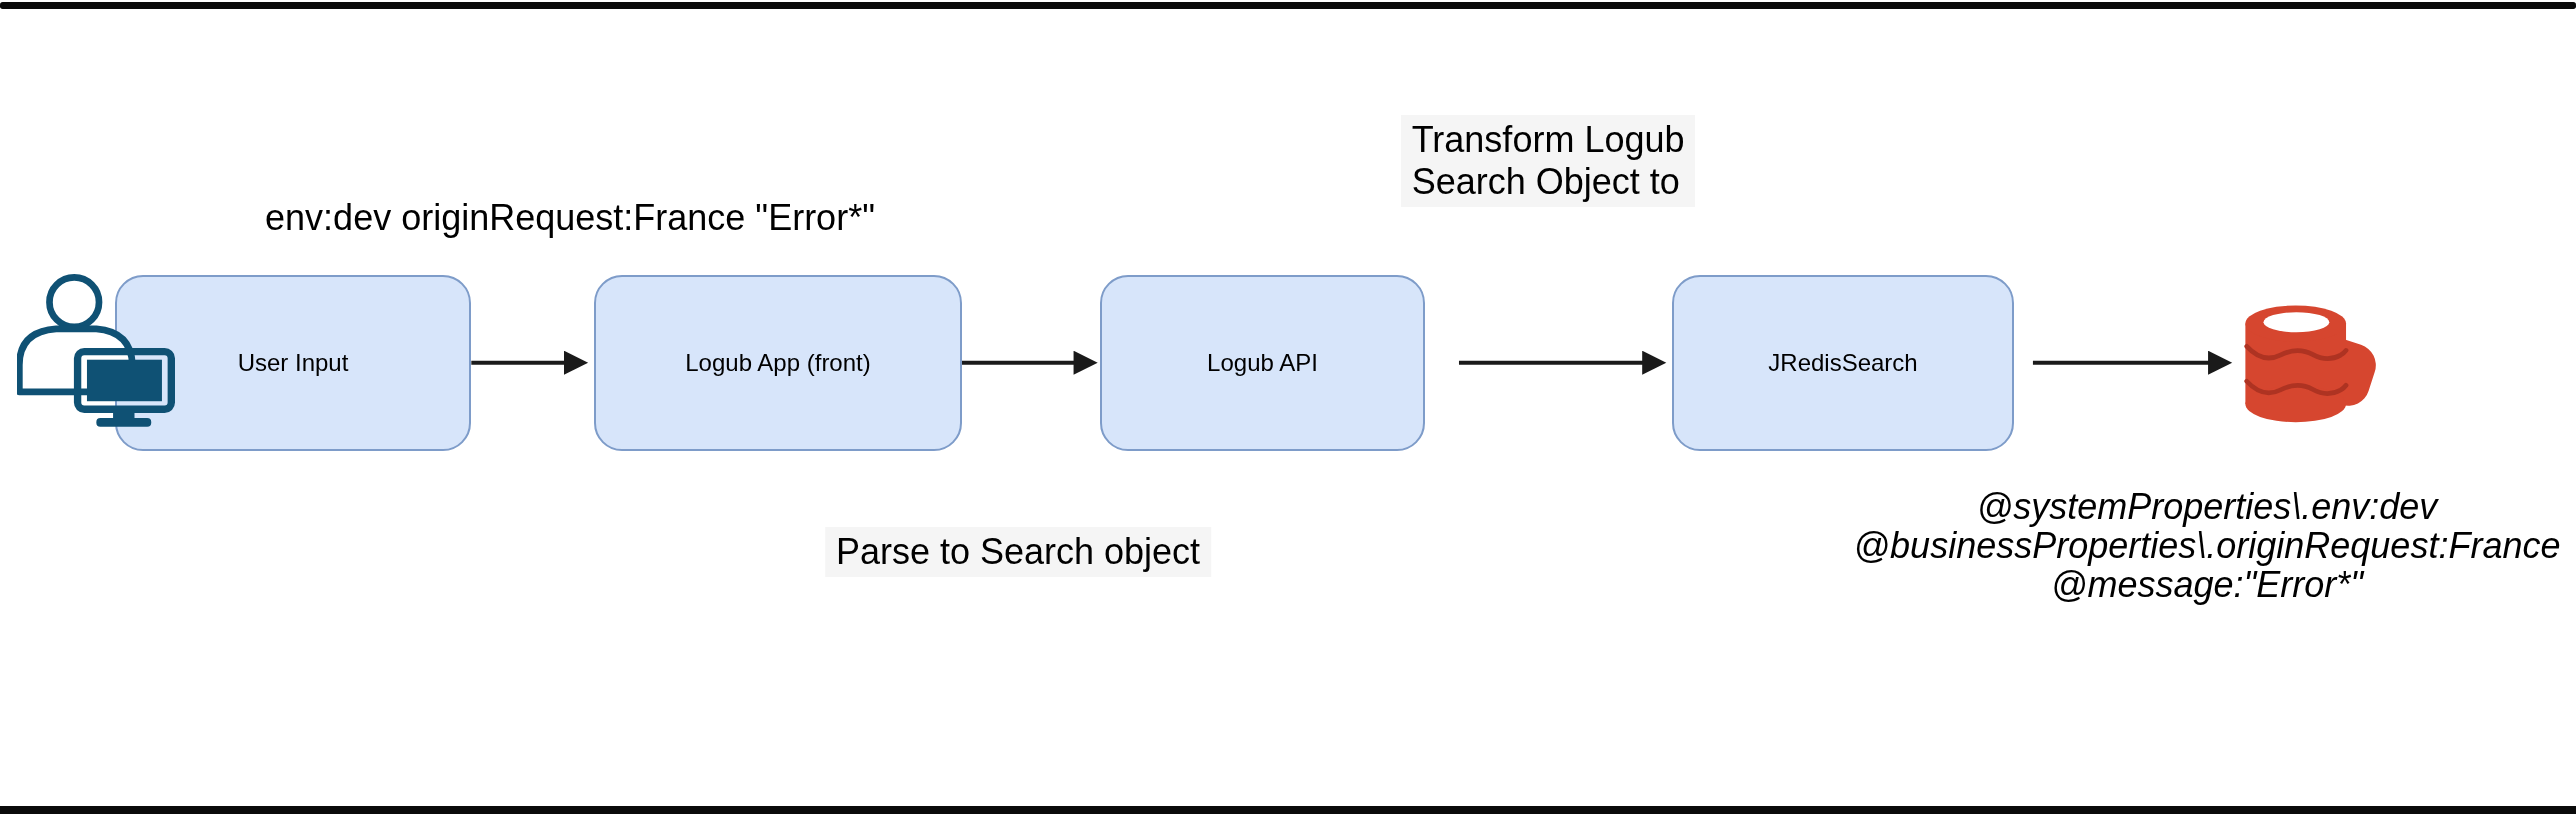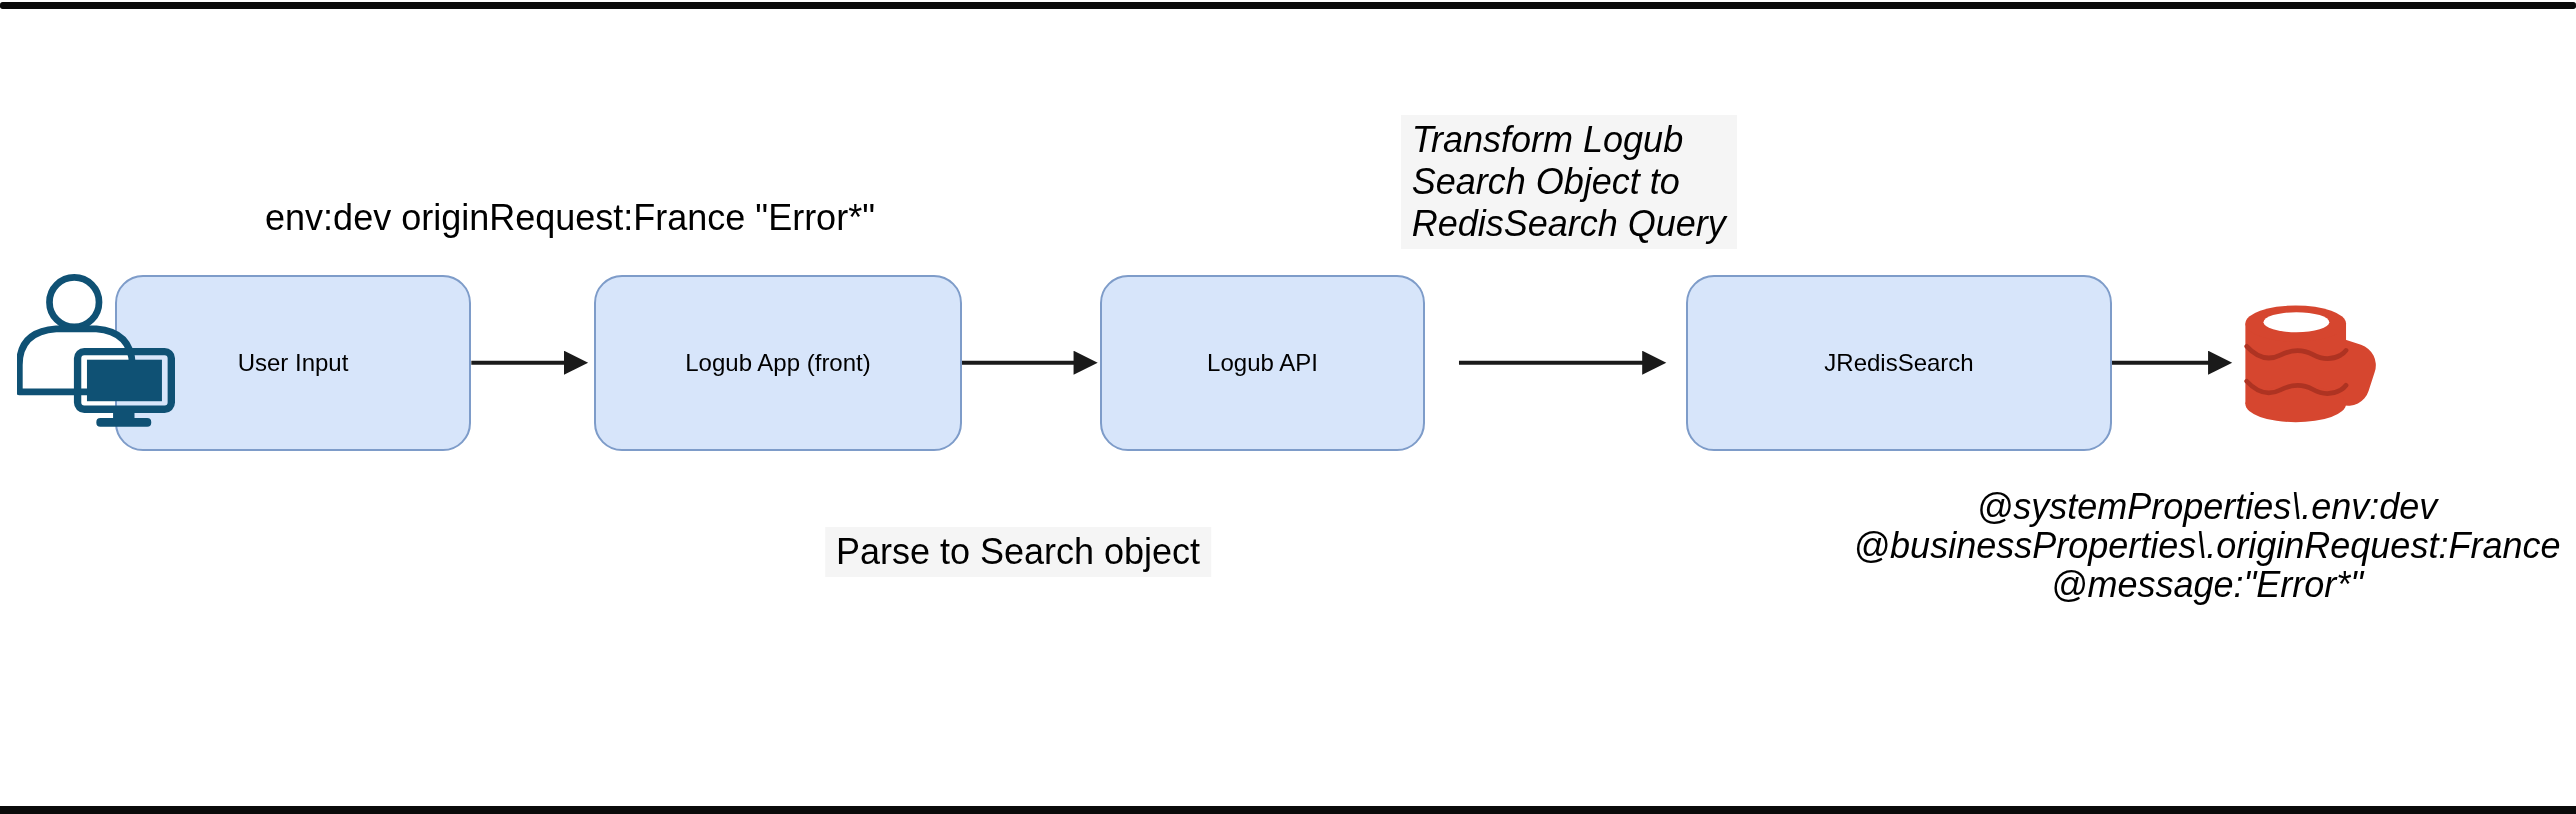--- a/index.html
+++ b/index.html
@@ -57,21 +57,21 @@
 
   <div class="node" style="left:115px;width:356px;">
     <span class="node-label">User Input</span>
   </div>
   <div class="node" style="left:594px;width:368px;">
     <span class="node-label">Logub App (front)</span>
   </div>
   <div class="node" style="left:1100px;width:325px;">
     <span class="node-label">Logub API</span>
   </div>
-  <div class="node" style="left:1672px;width:426px;margin-left:14px;">
+  <div class="node" style="left:1672px;width:342px;">
     <span class="node-label">JRedisSearch</span>
   </div>
 
   <svg class="icon" style="left:17px;top:270px;" width="158" height="158" viewBox="0 0 235 236">
     <circle cx="85" cy="48" r="37" fill="#ffffff" style="stroke:var(--icon-teal,#0f5174)" stroke-width="10"></circle>
     <path d="M3 182 L3 142 Q3 92 58 88 L118 88 Q170 92 172 142 L172 182 Z" fill="#ffffff" style="stroke:var(--icon-teal,#0f5174)" stroke-width="10" stroke-linejoin="round"></path>
     <rect x="90" y="122" width="140" height="86" rx="10" fill="none" style="stroke:var(--icon-teal,#0f5174)" stroke-width="11"></rect>
     <rect x="104" y="134" width="112" height="62" style="fill:var(--icon-teal,#0f5174)"></rect>
     <rect x="143" y="208" width="32" height="16" style="fill:var(--icon-teal,#0f5174)"></rect>
     <rect x="118" y="221" width="82" height="13" rx="6" style="fill:var(--icon-teal,#0f5174)"></rect>
@@ -86,24 +86,23 @@
       <path d="M13 66 q24 26 50 13 q26 -13 48 -1 q22 12 42 1 q5 -3 8 -7" fill="none" style="stroke:var(--redis-dark,#ae3322)" stroke-width="7" stroke-linecap="round"></path>
       <path d="M13 118 q24 26 50 13 q26 -13 48 -1 q22 12 42 1 q5 -3 8 -7" fill="none" style="stroke:var(--redis-dark,#ae3322)" stroke-width="7" stroke-linecap="round"></path>
     </g>
     <ellipse cx="87" cy="30" rx="49" ry="15" style="fill:var(--redis-hole,#ffffff)"></ellipse>
   </svg>
 
   <div class="lbl centered" style="left:570px;top:197px;">env:dev originRequest:France "Error*"</div>
 
   <div class="lbl boxed centered" style="left:1018px;top:527px;">Parse to Search object</div>
 
-  <div class="lbl boxed multi" style="left:1401px;top:115px;font-style:italic;">
+  <div class="lbl boxed multi" style="left:1401px;top:115px;">
     <div>Transform Logub</div>
     <div>Search Object to</div>
-    <div>RedisSearch Query</div>
   </div>
 
   <div class="lbl centered redis-query" style="left:2207px;top:487px;font-style:italic;">
     <div>@systemProperties\.env:dev</div>
     <div>@businessProperties\.originRequest:France</div>
     <div>@message:"Error*"</div>
   </div>
 
 </div>
 

